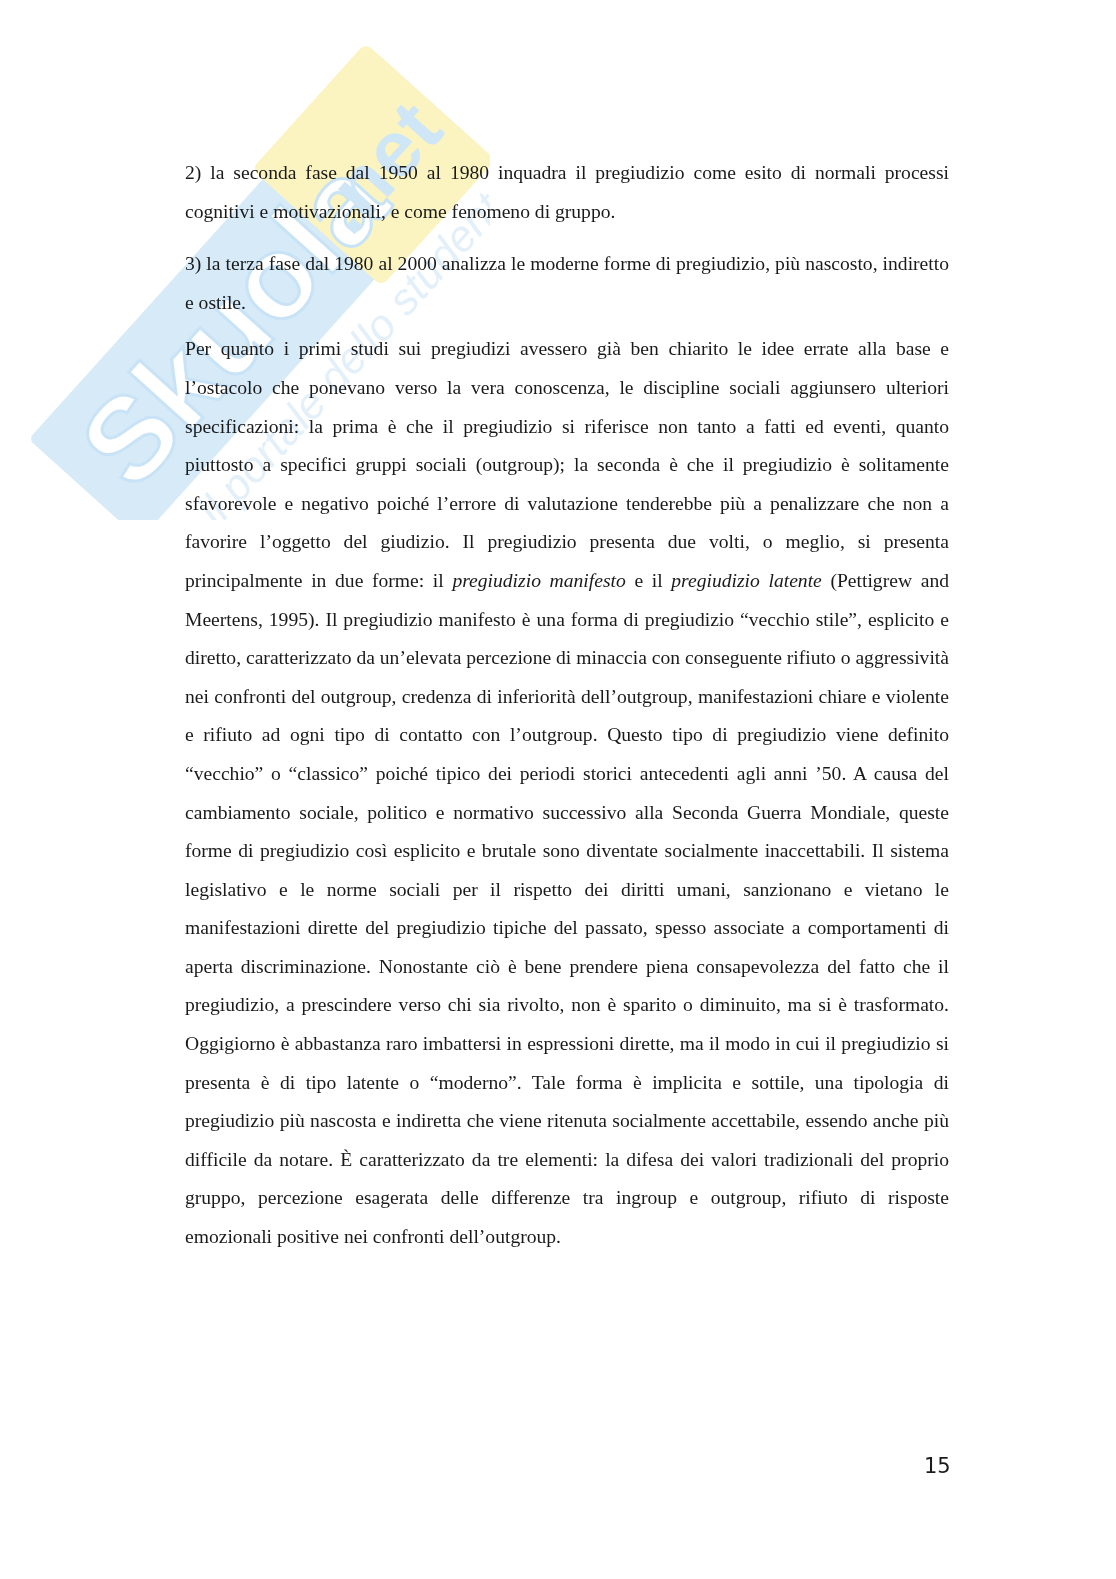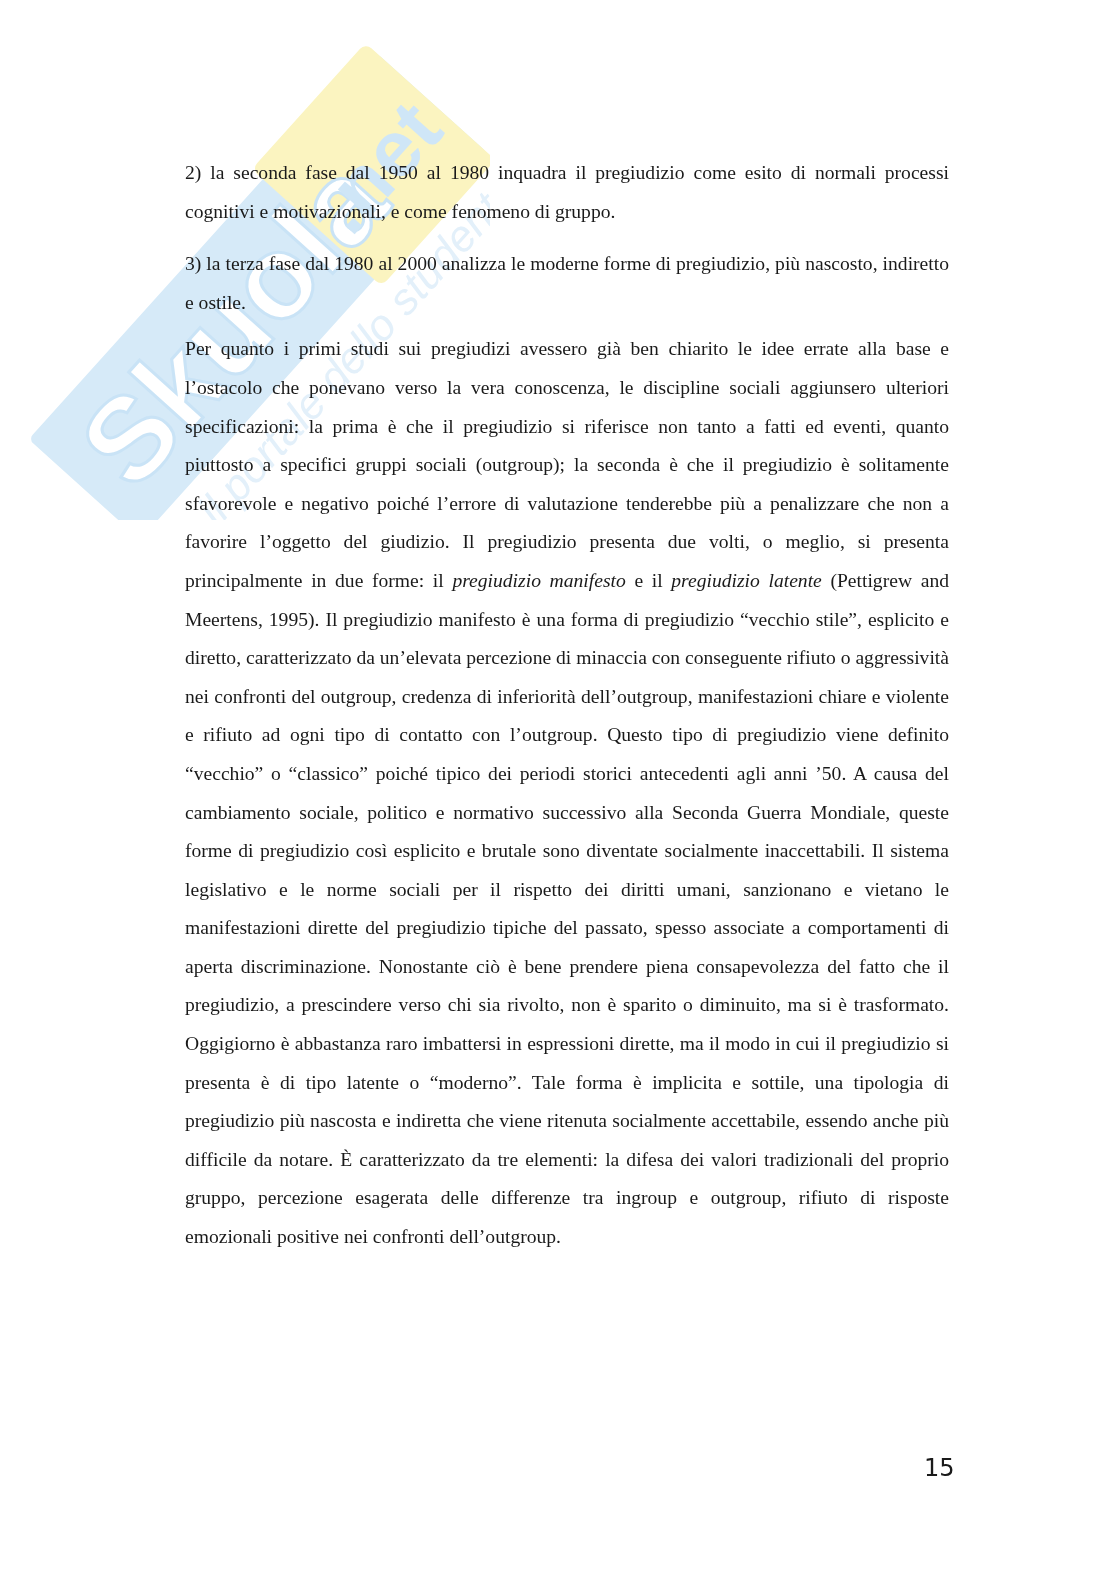--- a/index.html
+++ b/index.html
@@ -47,21 +47,21 @@
       margin-top: 8px;
     }
     .em {
       font-style: italic;
     }
     .page-number {
       position: absolute;
       left: 924px;
       top: 1454px;
       font-family: "DejaVu Sans", sans-serif;
-      font-size: 24px;
+      font-size: 21px;
       color: #1a1a1a;
       z-index: 1;
     }
   </style>
 </head>
 <body>
 
 <svg class="watermark" viewBox="0 0 470 480" xmlns="http://www.w3.org/2000/svg">
   <g transform="rotate(-48 235 260)">
 

